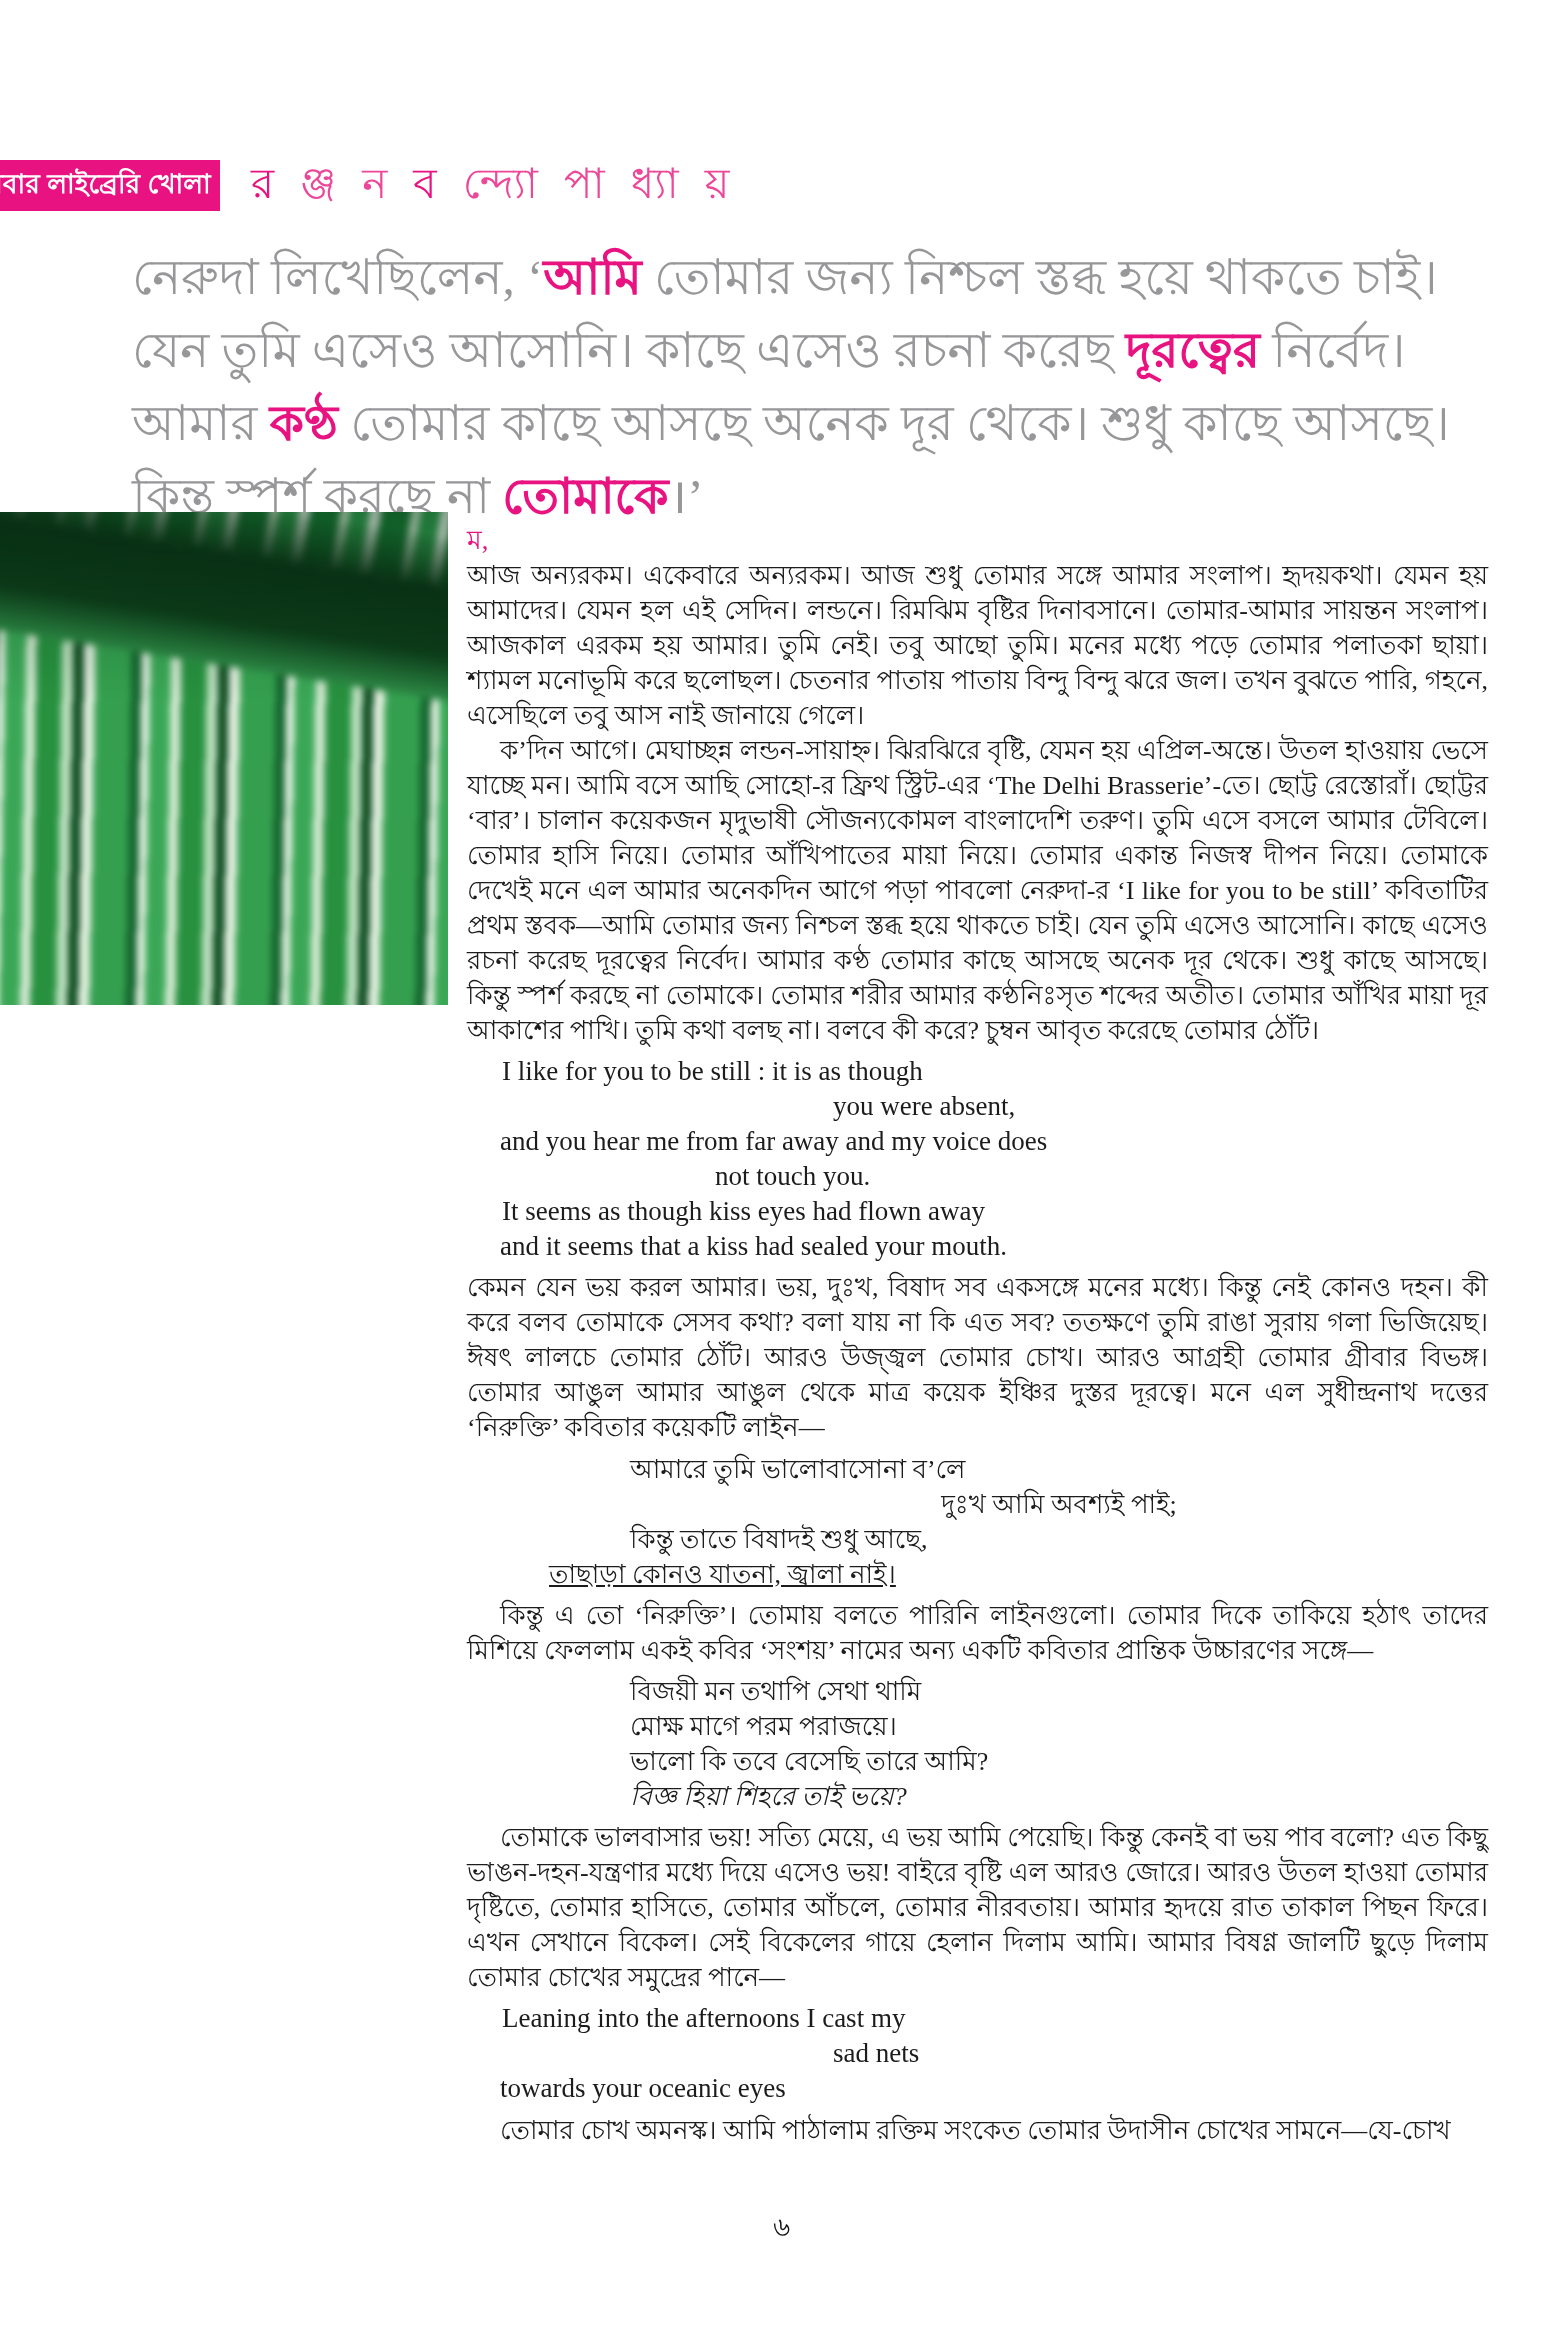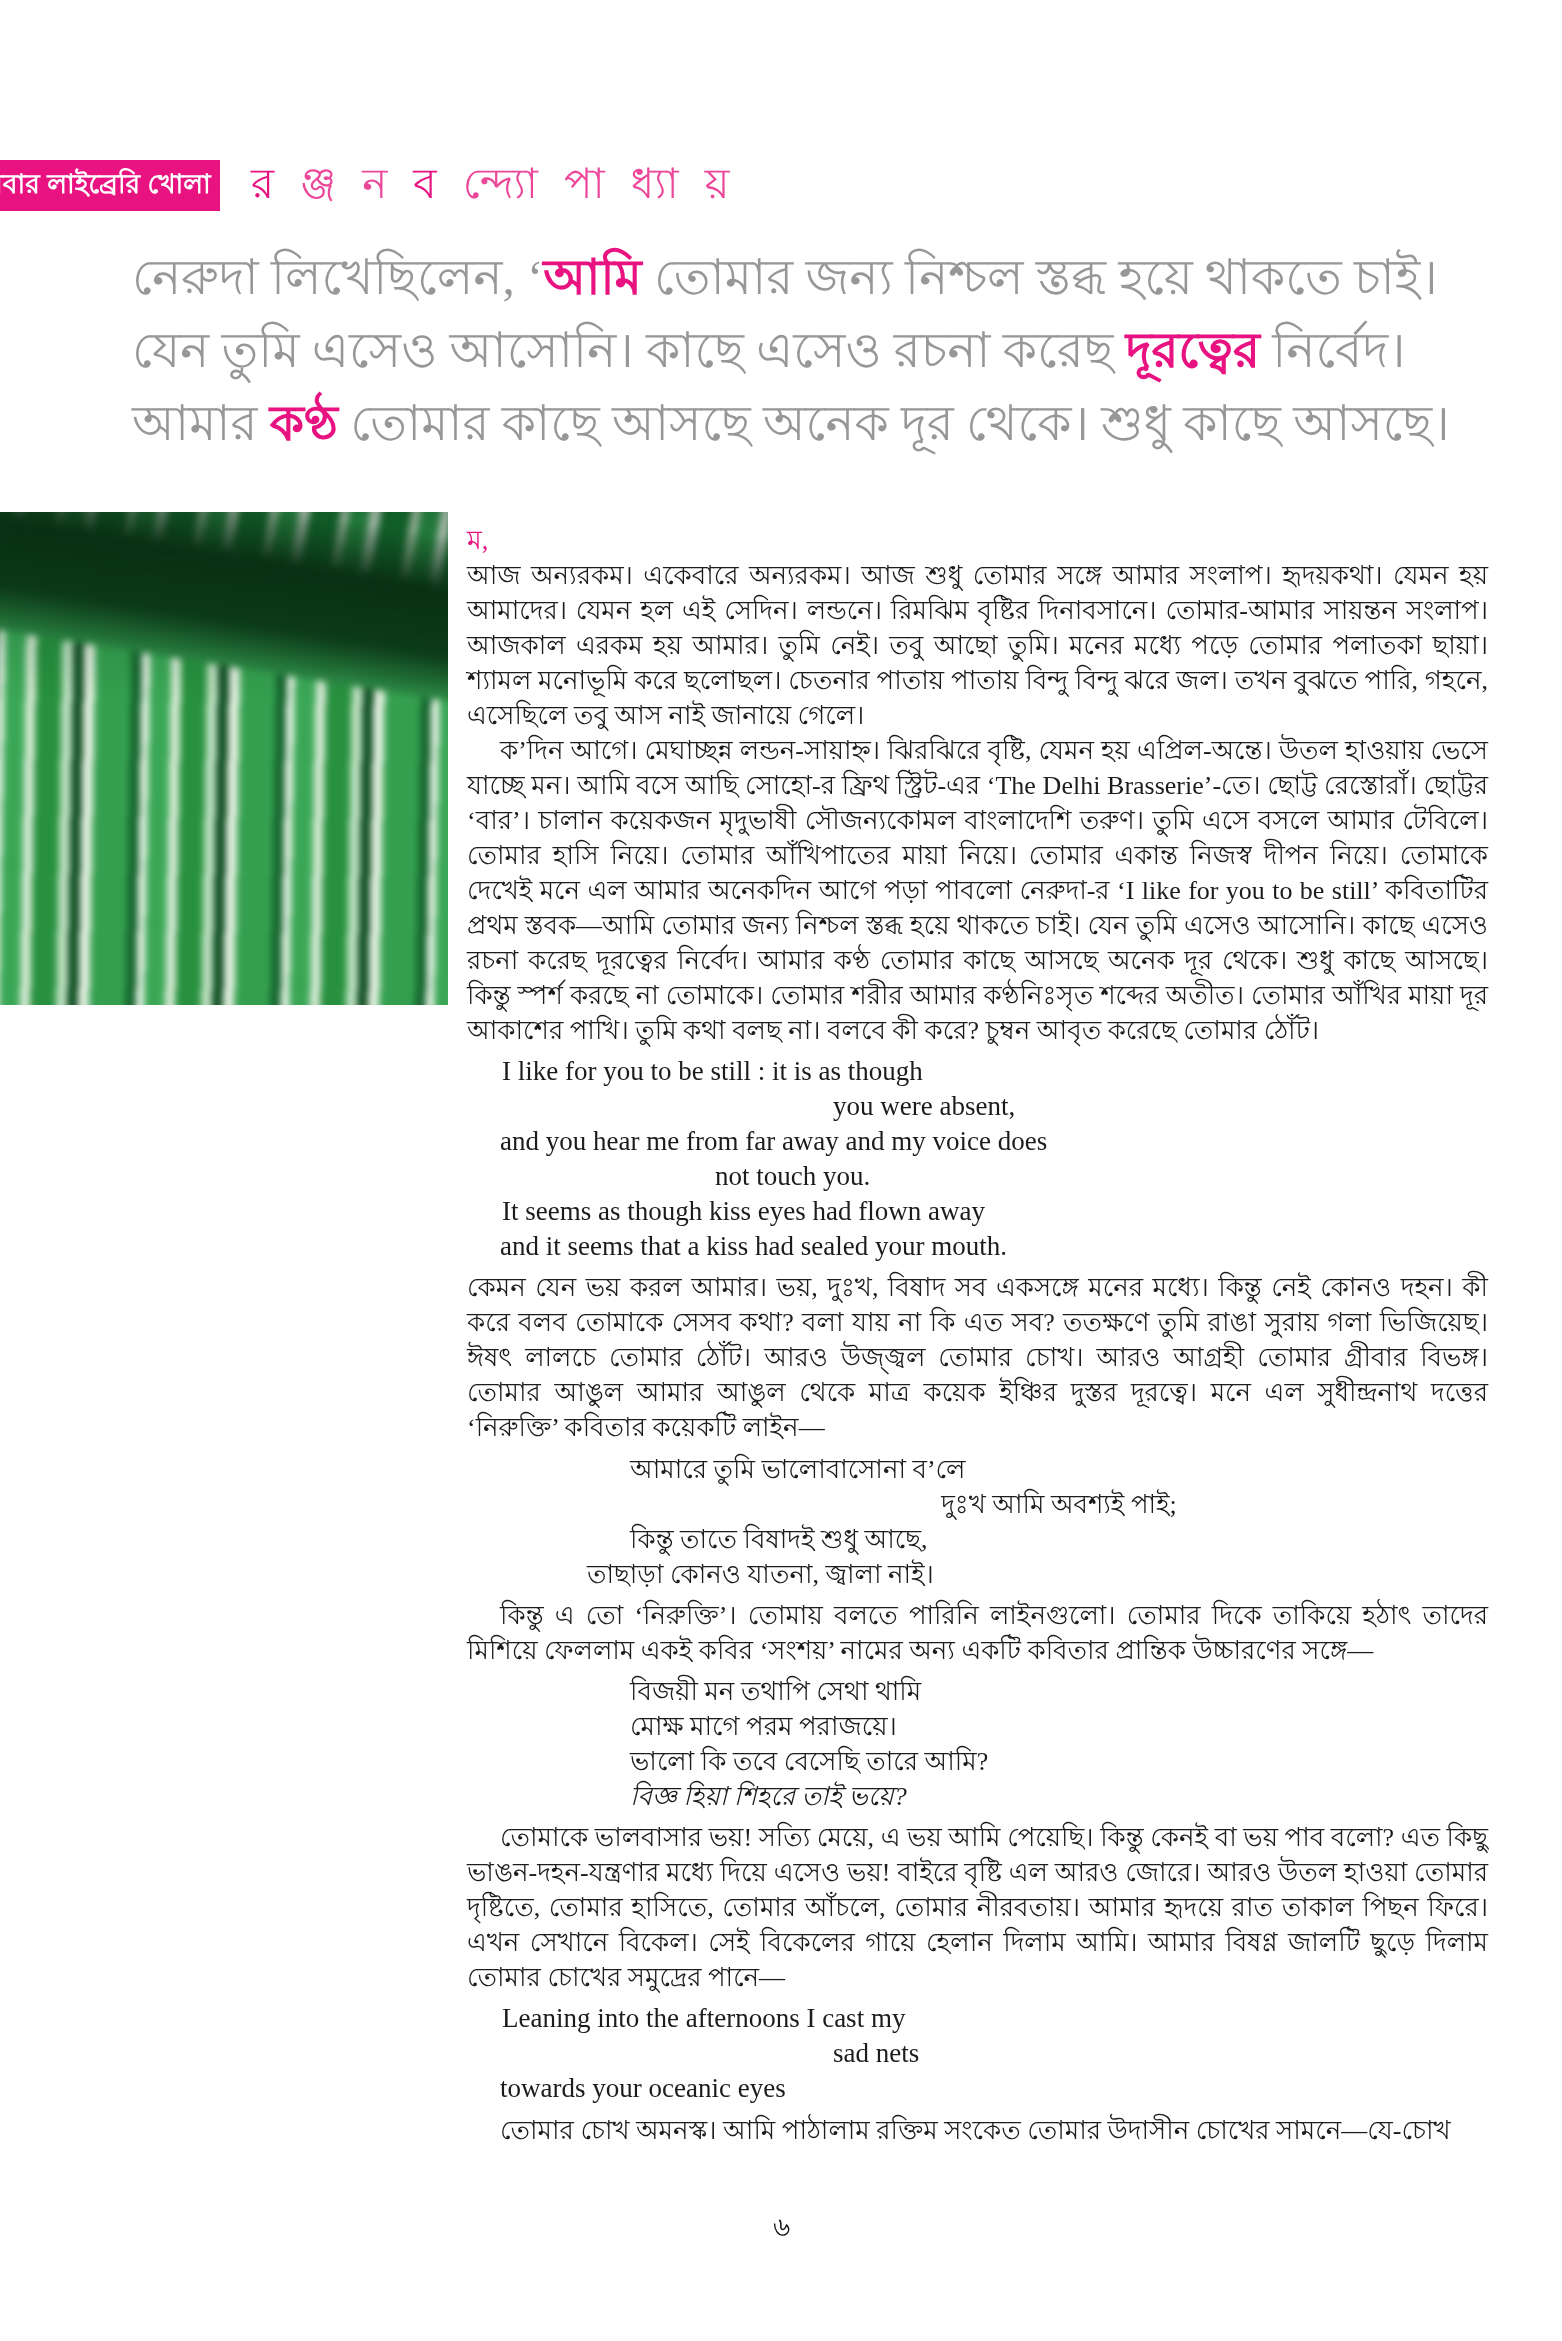--- a/index.html
+++ b/index.html
@@ -94,20 +94,21 @@
 
 <div class="kicker-band">
   <span>রোববার লাইব্রেরি খোলা</span>
 </div>
 <div class="author-line" id="author"><span class="pink">র </span><span class="black">ঞ্জ ন </span><span class="pink">ব </span><span class="black">ন্দ্যো পা ধ্যা য়</span></div>
 
 <div class="intro" id="intro">
     <div class="iline"><span>নেরুদা লিখেছিলেন, ‘</span><span class="hl">আমি</span><span> তোমার জন্য নিশ্চল স্তব্ধ হয়ে থাকতে চাই।</span></div>
     <div class="iline"><span>যেন তুমি এসেও আসোনি। কাছে এসেও রচনা করেছ </span><span class="hl">দূরত্বের</span><span> নির্বেদ।</span></div>
     <div class="iline"><span>আমার </span><span class="hl">কণ্ঠ</span><span> তোমার কাছে আসছে অনেক দূর থেকে। শুধু কাছে আসছে।</span></div>
+    <div class="iline"><span>কিন্তু স্পর্শ করছে না </span><span class="hl">তোমাকে</span><span>।’</span></div>
   </div>
 
 <div class="photo">
   <div class="blurwrap">
     <div class="books"></div>
     <div class="shelf-upper"></div>
     <div class="shelf-plank"></div>
   </div>
   <div class="shade"></div>
 </div>
@@ -122,21 +123,21 @@
       <div class="vline" style="margin-left: 33px;">and you hear me from far away and my voice does</div>
       <div class="vline" style="margin-left: 248px;">not touch you.</div>
       <div class="vline" style="margin-left: 35px;">It seems as though kiss eyes had flown away</div>
       <div class="vline" style="margin-left: 33px;">and it seems that a kiss had sealed your mouth.</div>
     </div>
     <p class="para">কেমন যেন ভয় করল আমার। ভয়, দুঃখ, বিষাদ সব একসঙ্গে মনের মধ্যে। কিন্তু নেই কোনও দহন। কী করে বলব তোমাকে সেসব কথা? বলা যায় না কি এত সব? ততক্ষণে তুমি রাঙা সুরায় গলা ভিজিয়েছ। ঈষৎ লালচে তোমার ঠোঁট। আরও উজ্জ্বল তোমার চোখ। আরও আগ্রহী তোমার গ্রীবার বিভঙ্গ। তোমার আঙুল আমার আঙুল থেকে মাত্র কয়েক ইঞ্চির দুস্তর দূরত্বে। মনে এল সুধীন্দ্রনাথ দত্তের ‘নিরুক্তি’ কবিতার কয়েকটি লাইন—</p>
     <div class="verse verse-bn">
       <div class="vline" style="margin-left: 163px;">আমারে তুমি ভালোবাসোনা ব’লে</div>
       <div class="vline" style="margin-left: 163px; text-align: center;">দুঃখ আমি অবশ্যই পাই;</div>
       <div class="vline" style="margin-left: 163px;">কিন্তু তাতে বিষাদই শুধু আছে,</div>
-      <div class="vline" style="margin-left: 120px;">তাছাড়া কোনও যাতনা, জ্বালা নাই।</div>
+      <div class="vline" style="margin-left: 82px; text-decoration: underline;">তাছাড়া কোনও যাতনা, জ্বালা নাই।</div>
     </div>
     <p class="para indent">কিন্তু এ তো ‘নিরুক্তি’। তোমায় বলতে পারিনি লাইনগুলো। তোমার দিকে তাকিয়ে হঠাৎ তাদের মিশিয়ে ফেললাম একই কবির ‘সংশয়’ নামের অন্য একটি কবিতার প্রান্তিক উচ্চারণের সঙ্গে—</p>
     <div class="verse verse-bn">
       <div class="vline" style="margin-left: 163px;">বিজয়ী মন তথাপি সেথা থামি</div>
       <div class="vline" style="margin-left: 163px;">মোক্ষ মাগে পরম পরাজয়ে।</div>
       <div class="vline" style="margin-left: 163px;">ভালো কি তবে বেসেছি তারে আমি?</div>
       <div class="vline" style="margin-left: 163px; font-style: italic;">বিজ্ঞ হিয়া শিহরে তাই ভয়ে?</div>
     </div>
     <p class="para indent">তোমাকে ভালবাসার ভয়! সত্যি মেয়ে, এ ভয় আমি পেয়েছি। কিন্তু কেনই বা ভয় পাব বলো? এত কিছু ভাঙন-দহন-যন্ত্রণার মধ্যে দিয়ে এসেও ভয়! বাইরে বৃষ্টি এল আরও জোরে। আরও উতল হাওয়া তোমার দৃষ্টিতে, তোমার হাসিতে, তোমার আঁচলে, তোমার নীরবতায়। আমার হৃদয়ে রাত তাকাল পিছন ফিরে। এখন সেখানে বিকেল। সেই বিকেলের গায়ে হেলান দিলাম আমি। আমার বিষণ্ণ জালটি ছুড়ে দিলাম তোমার চোখের সমুদ্রের পানে—</p>
     <div class="verse verse-en">

